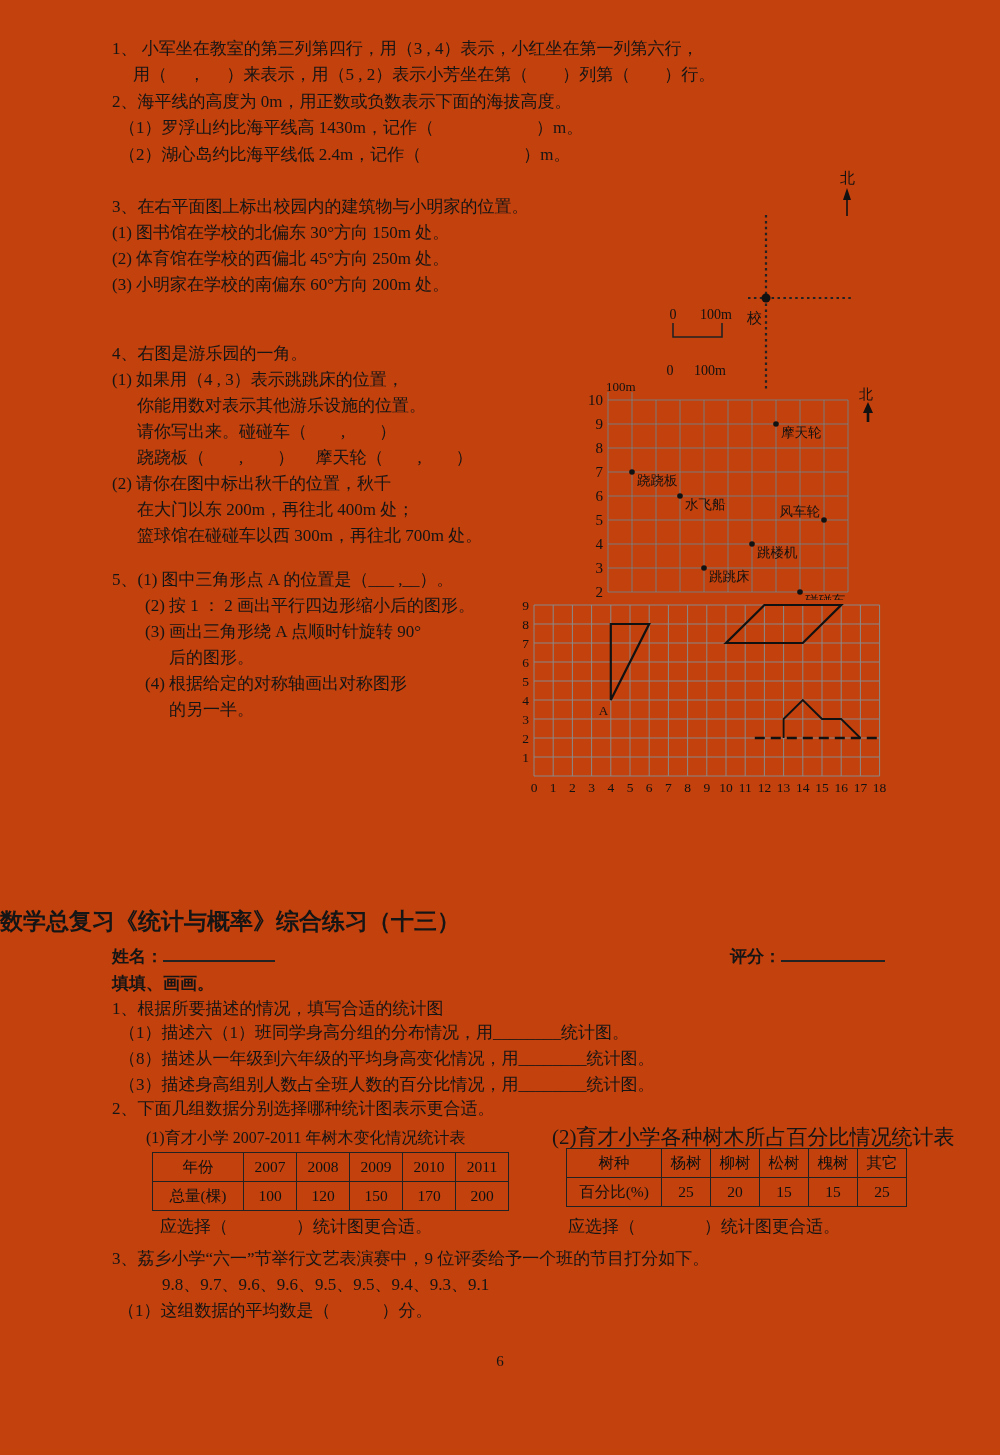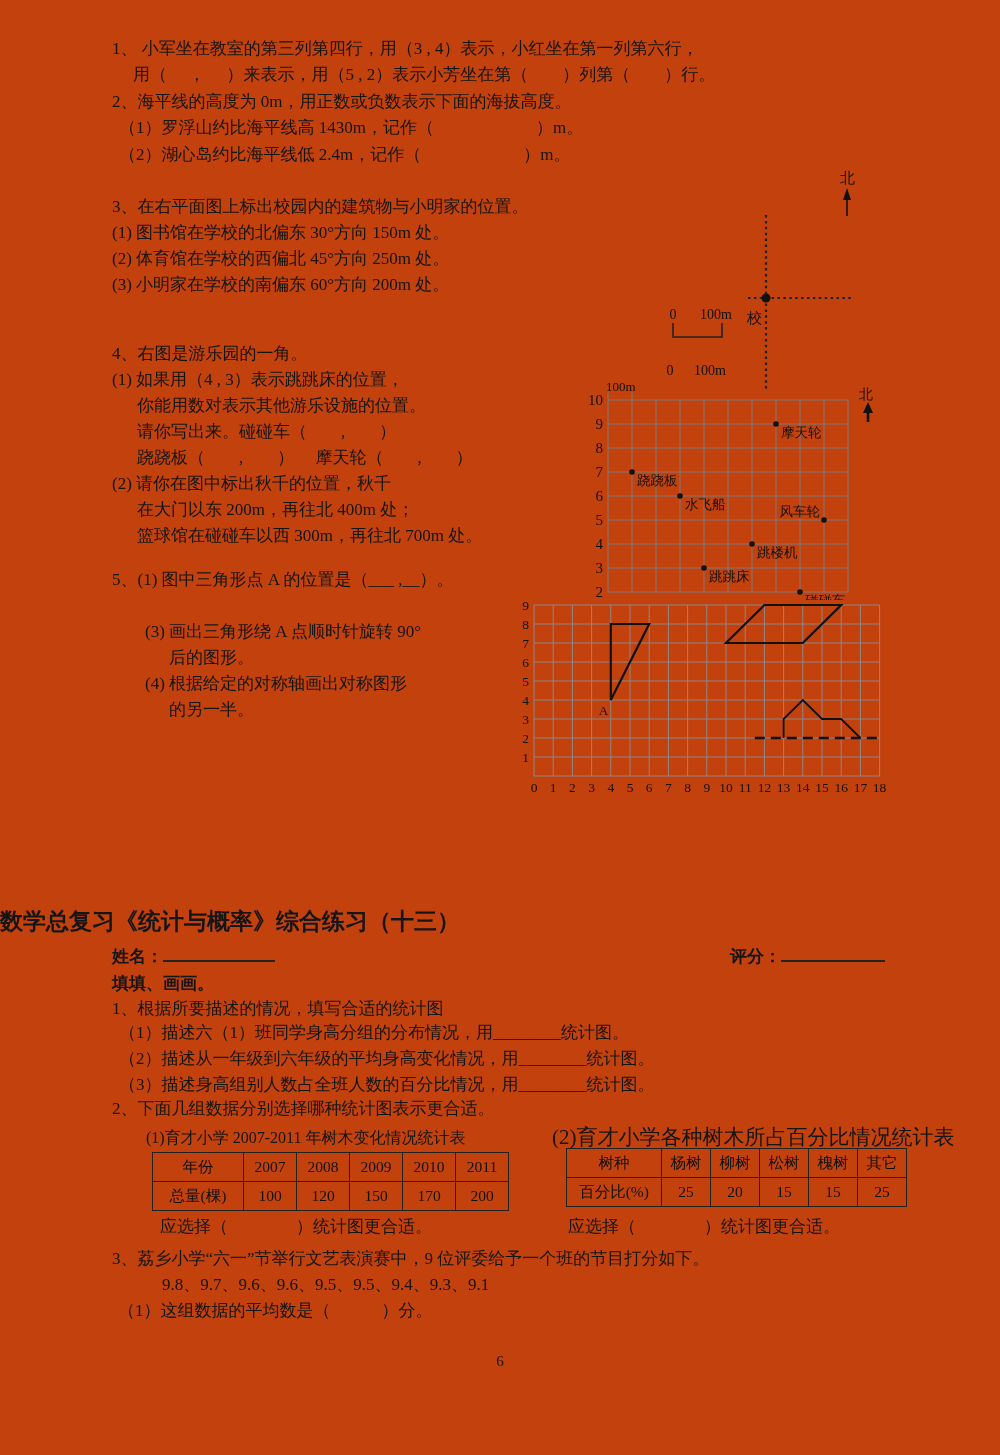--- a/index.html
+++ b/index.html
@@ -32,20 +32,21 @@
   <div class="t" style="left:112px;top:343px">4、右图是游乐园的一角。</div>
   <div class="t" style="left:112px;top:369px">(1) 如果用（4 , 3）表示跳跳床的位置，</div>
   <div class="t" style="left:137px;top:395px">你能用数对表示其他游乐设施的位置。</div>
   <div class="t" style="left:137px;top:421px">请你写出来。碰碰车（　　,　　）</div>
   <div class="t" style="left:137px;top:447px">跷跷板（　　,　　）　 摩天轮（　　,　　）</div>
   <div class="t" style="left:112px;top:473px">(2) 请你在图中标出秋千的位置，秋千</div>
   <div class="t" style="left:137px;top:499px">在大门以东 200m，再往北 400m 处；</div>
   <div class="t" style="left:137px;top:525px">篮球馆在碰碰车以西 300m，再往北 700m 处。</div>
 
   <div class="t" style="left:112px;top:569px">5、(1) 图中三角形点 A 的位置是（___ ,__）。</div>
+  <div class="t" style="left:145px;top:595px">(2) 按 1 ： 2 画出平行四边形缩小后的图形。</div>
   <div class="t" style="left:145px;top:621px">(3) 画出三角形绕 A 点顺时针旋转 90°</div>
   <div class="t" style="left:169px;top:647px">后的图形。</div>
   <div class="t" style="left:145px;top:673px">(4) 根据给定的对称轴画出对称图形</div>
   <div class="t" style="left:169px;top:699px">的另一半。</div>
 
   <svg style="left:640px;top:162px" width="250" height="230" viewBox="0 0 250 230">
     <text x="200" y="21" font-size="15">北</text>
     <g stroke="#111" fill="#111">
       <line x1="207" y1="54" x2="207" y2="34" stroke-width="1.6"></line>
       <polygon points="207,26 203,38 211,38" stroke="none"></polygon>
@@ -187,21 +188,21 @@
     </svg>
 
   <div class="t b" style="left:0;top:908px;width:1000px;text-align:left;font-size:23px">数学总复习《统计与概率》综合练习（十三）</div>
 
   <div class="t b" style="left:112px;top:946px"><span>姓名：</span><span class="blank" style="width:112px"></span></div>
   <div class="t b" style="left:730px;top:946px"><span>评分：</span><span class="blank" style="width:104px"></span></div>
 
   <div class="t b" style="left:112px;top:973px">填填、画画。</div>
   <div class="t" style="left:112px;top:998px">1、根据所要描述的情况，填写合适的统计图</div>
   <div class="t" style="left:119px;top:1022px">（1）描述六（1）班同学身高分组的分布情况，用________统计图。</div>
-  <div class="t" style="left:119px;top:1048px">（2）描述从一年级到六年级的平均身高变化情况，用________统计图。</div>
+  <div class="t" style="left:119px;top:1048px">（8）描述从一年级到六年级的平均身高变化情况，用________统计图。</div>
   <div class="t" style="left:119px;top:1074px">（3）描述身高组别人数占全班人数的百分比情况，用________统计图。</div>
   <div class="t" style="left:112px;top:1098px">2、下面几组数据分别选择哪种统计图表示更合适。</div>
 
   <div class="t" style="left:146px;top:1128px;font-size:16px">(1)育才小学 2007-2011 年树木变化情况统计表</div>
   <table class="wtab" style="left:152px;top:1152px">
     <tbody>
         <tr>
       <td style="width:86px">年份</td>
       <td style="width:48px">2007</td>
       <td style="width:48px">2008</td>

